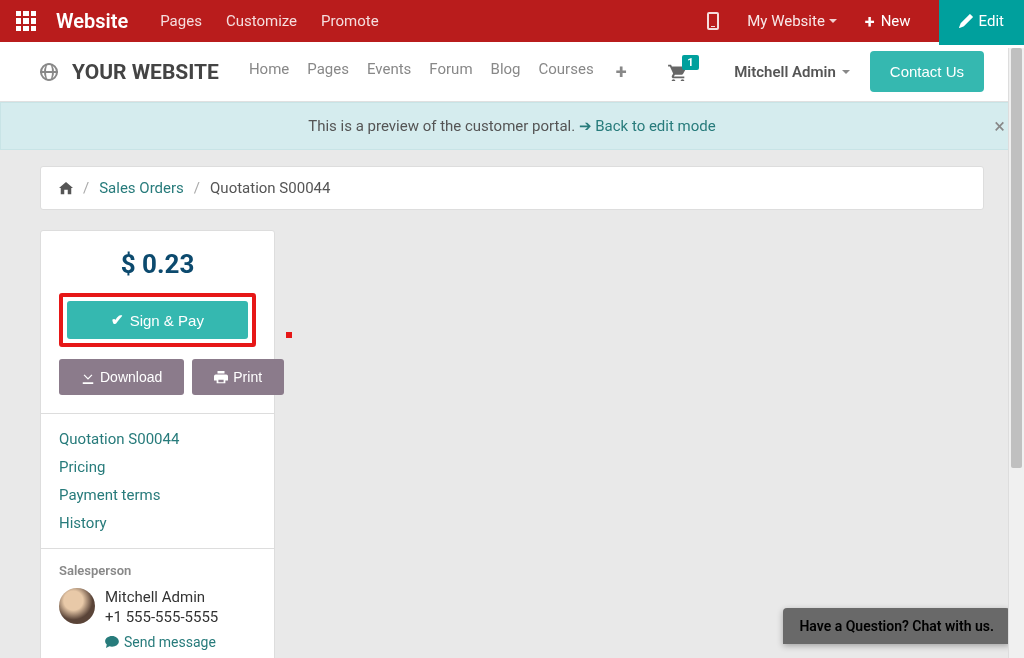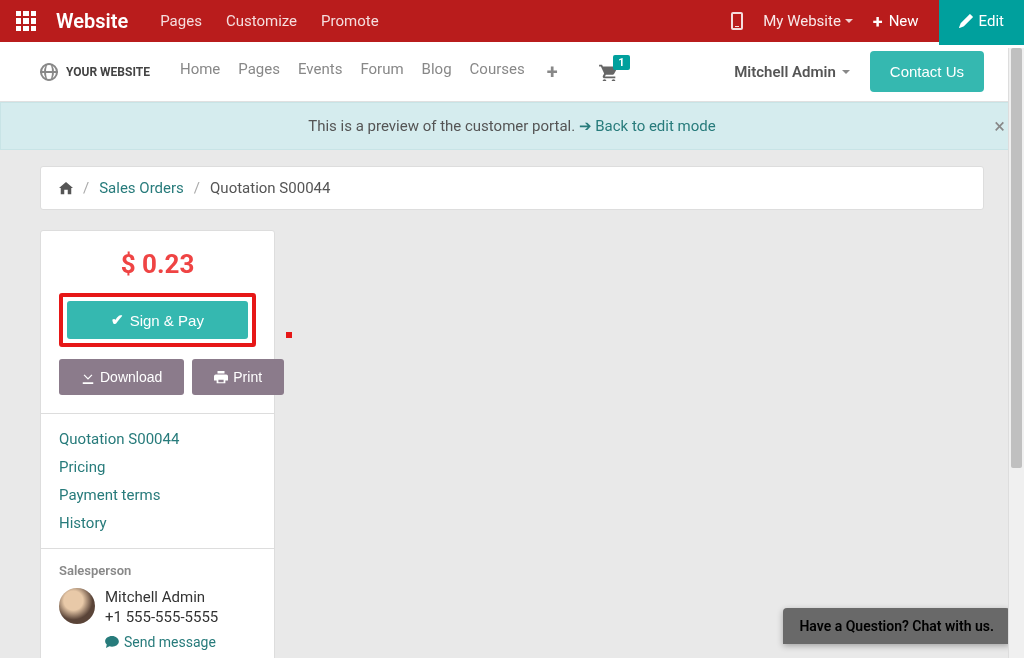--- a/index.html
+++ b/index.html
@@ -6,33 +6,33 @@
     body { font-family: -apple-system, BlinkMacSystemFont, "Segoe UI", Roboto, sans-serif; background: #e9e9e9; width: 1024px; height: 658px; overflow: hidden; position: relative; }
     
     
     .topbar { background: #b91c1c; height: 42px; display: flex; align-items: center; padding: 0 16px; color: #fff; }
     .topbar-left { display: flex; align-items: center; gap: 20px; }
     .apps-icon { width: 20px; height: 20px; display: grid; grid-template-columns: repeat(3,1fr); grid-template-rows: repeat(3,1fr); gap: 2px; }
     .apps-icon span { background: #fff; }
     .topbar-title { font-size: 20px; font-weight: 600; }
     .topbar-menu { display: flex; gap: 24px; margin-left: 12px; }
     .topbar-menu a { color: rgba(255,255,255,0.85); text-decoration: none; font-size: 15px; cursor: pointer; }
-    .topbar-right { margin-left: auto; display: flex; align-items: center; gap: 20px; }
+    .topbar-right { margin-left: auto; display: flex; align-items: center; gap: 28px; }
     .mobile-icon { width: 12px; height: 18px; border: 2px solid rgba(255,255,255,0.85); border-radius: 2px; position: relative; }
     .mobile-icon::after { content: ""; position: absolute; bottom: 1px; left: 50%; transform: translateX(-50%); width: 4px; height: 1px; background: rgba(255,255,255,0.85); }
     .dd { display: flex; align-items: center; gap: 4px; cursor: pointer; font-size: 15px; color: rgba(255,255,255,0.9);}
     .caret-down { width: 0; height: 0; border-left: 4px solid transparent; border-right: 4px solid transparent; border-top: 4px solid rgba(255,255,255,0.8); }
     .new-btn { display: flex; align-items: center; gap: 6px; cursor: pointer; color: #fff; font-size: 15px;}
     .plus-ic { font-weight: bold; font-size: 18px; }
     .edit-btn { background: #00a09d; height: 48px; margin: -16px -16px -16px 0; padding: 0 20px; display: flex; align-items: center; gap: 6px; cursor: pointer; font-size: 15px;}
     .pencil-ic { width: 14px; height: 14px; }
     
     
     .site-header { background: #fff; height: 60px; display: flex; align-items: center; padding: 0 40px; border-bottom: 1px solid #e0e0e0; }
-    .site-logo { display: flex; align-items: center; gap: 8px; font-weight: 700; font-size: 12px; color: #444; cursor: pointer; }
+    .site-logo { display: flex; align-items: center; gap: 14px; font-weight: 700; font-size: 21px; color: #444; cursor: pointer; }
     .globe-ic { width: 18px; height: 18px; border: 2px solid #888; border-radius: 50%; position: relative; }
     .globe-ic::before { content: ""; position: absolute; left: 50%; top: -2px; bottom: -2px; width: 6px; border: 2px solid #888; border-radius: 50%; transform: translateX(-50%); border-top: none; border-bottom: none; }
     .globe-ic::after { content: ""; position: absolute; top: 50%; left: -2px; right: -2px; height: 2px; background: #888; transform: translateY(-50%);}
     .site-nav { display: flex; gap: 18px; margin-left: 30px; }
     .site-nav a { color: #888; text-decoration: none; font-size: 15px; cursor: pointer; }
     .plus-add { color: #888; font-size: 20px; font-weight: bold; cursor: pointer; margin-left: 4px; }
     .cart-wrap { margin-left: 40px; position: relative; cursor: pointer; }
     .cart-ic { width: 22px; height: 18px; position: relative; }
     .cart-badge { position: absolute; top: -8px; right: -10px; background: #00a09d; color: #fff; font-size: 11px; font-weight: bold; padding: 1px 5px; border-radius: 2px; }
     .site-right { margin-left: auto; display: flex; align-items: center; gap: 20px; }
@@ -50,21 +50,21 @@
     .content { padding: 16px 40px; }
     .breadcrumb-bar { background: #fff; border: 1px solid #ddd; border-radius: 3px; padding: 12px 18px; display: flex; align-items: center; gap: 10px; font-size: 15px; }
     .breadcrumb-bar a { color: #277b7b; text-decoration: none; cursor: pointer; }
     .breadcrumb-sep { color: #aaa; }
     .breadcrumb-current { color: #555; }
     .home-bc { color: #555 !important; }
     
     .main-row { display: flex; gap: 16px; margin-top: 20px; position: relative; }
     .sidebar-panel { width: 235px; background: #fff; border: 1px solid #ddd; border-radius: 3px; }
     .price-section { padding: 18px; border-bottom: 1px solid #ddd; }
-    .price-val { font-size: 26px; font-weight: 700; color: #ef4444; text-align: center; margin-bottom: 14px; }
+    .price-val { font-size: 26px; font-weight: 700; color: #0c4a6e; text-align: center; margin-bottom: 14px; }
     .sign-highlight { border: 4px solid #e61717; border-radius: 3px; padding: 4px; margin-bottom: 12px; }
     .sign-pay-btn { background: #35b8b0; color: #fff; border: none; width: 100%; padding: 10px 0; border-radius: 3px; font-size: 15px; font-weight: 500; cursor: pointer; display: flex; align-items: center; justify-content: center; gap: 6px; }
     .check-ic { font-weight: bold; }
     .action-btns { display: flex; gap: 8px; }
     .grey-btn { background: #8b7b8b; color: #fff; border: none; padding: 10px 22px; border-radius: 3px; font-size: 14px; font-weight: 500; cursor: pointer; display: flex; align-items: center; gap: 5px; flex: 1; justify-content: center;}
     
     .links-section { padding: 16px 18px; border-bottom: 1px solid #ddd; }
     .links-section a { display: block; color: #277b7b; text-decoration: none; font-size: 15px; margin-bottom: 10px; cursor: pointer; }
     .links-section a:last-child { margin-bottom: 0; }
     

